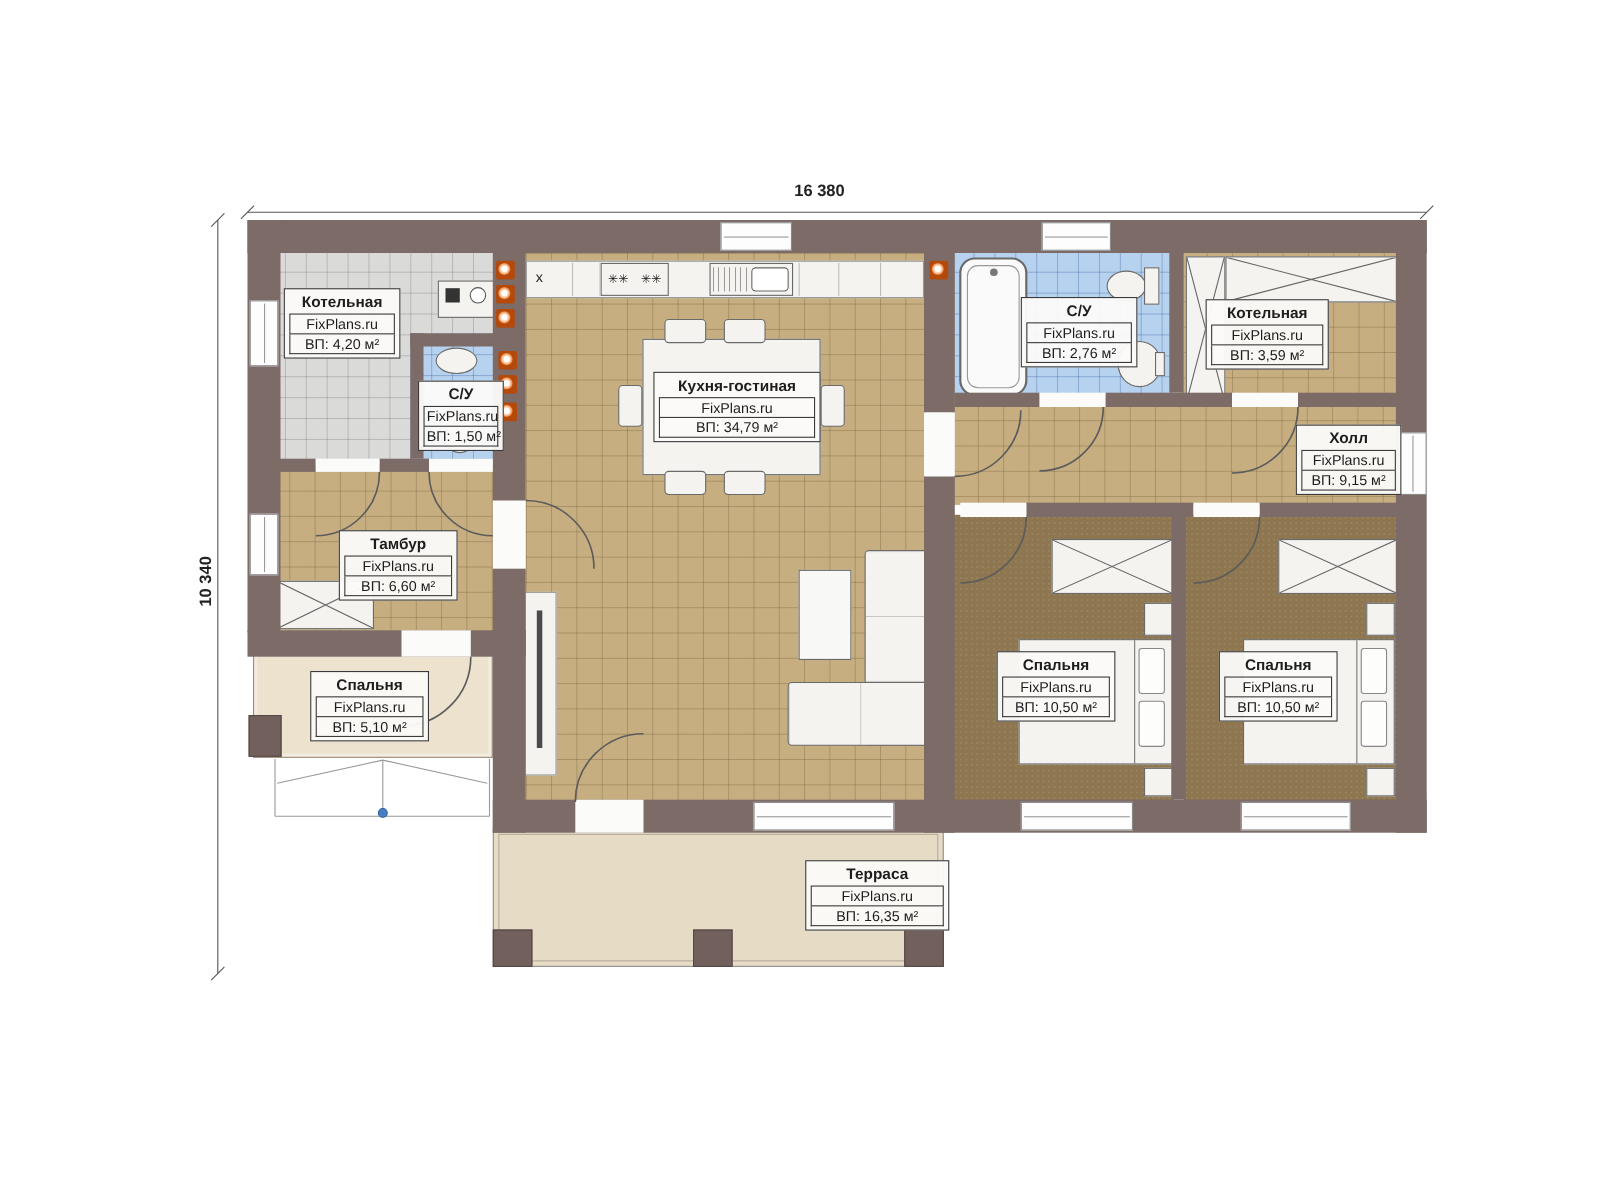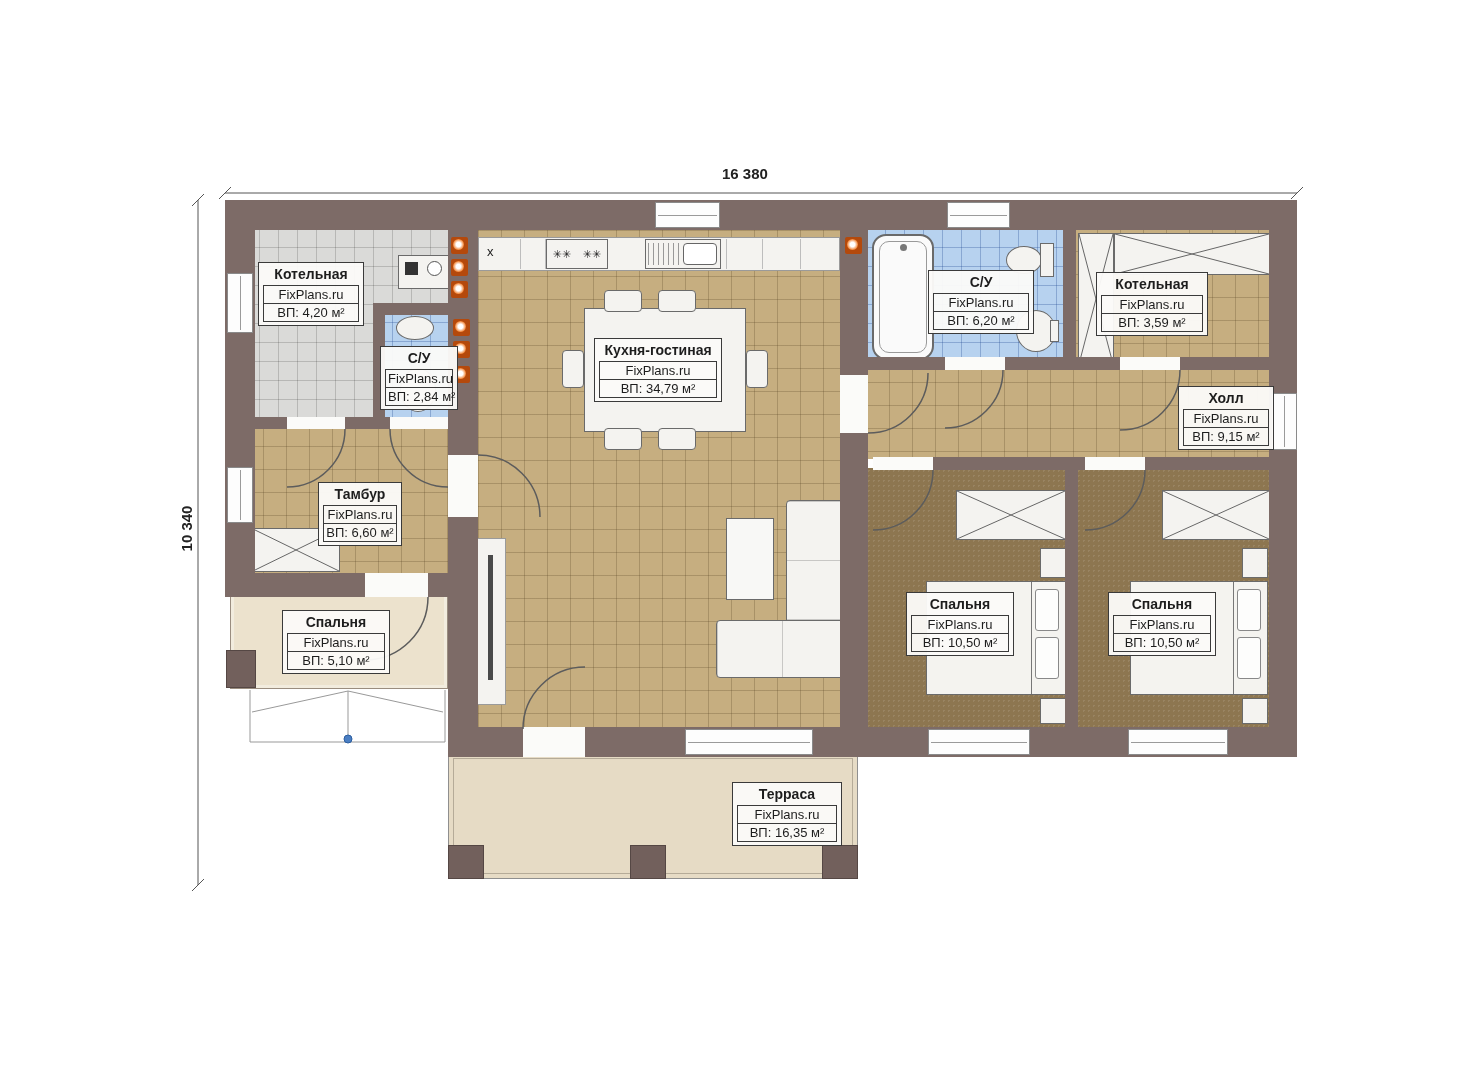--- a/index.html
+++ b/index.html
@@ -251,61 +251,61 @@
   <div class="dimtext" style="left:160px;top:520px;transform:rotate(-90deg)">10 340</div>
 
   <div class="rlabel" style="left:258px;top:262px;width:106px">
     <div class="rl-name">Котельная</div>
     <div class="rl-box">FixPlans.ru</div>
     <div class="rl-box">ВП: 4,20 м²</div>
   </div>
   <div class="rlabel" style="left:380px;top:346px;width:78px">
     <div class="rl-name">С/У</div>
     <div class="rl-box">FixPlans.ru</div>
-    <div class="rl-box">ВП: 2,84 м²</div>
-  </div>
-  <div class="rlabel" style="left:594px;top:338px;width:128px">
+    <div class="rl-box">ВП: 1,50 м²</div>
+  </div>
+  <div class="rlabel" style="left:594px;top:338px;width:152px">
     <div class="rl-name">Кухня-гостиная</div>
     <div class="rl-box">FixPlans.ru</div>
     <div class="rl-box">ВП: 34,79 м²</div>
   </div>
   <div class="rlabel" style="left:928px;top:270px;width:106px">
     <div class="rl-name">С/У</div>
     <div class="rl-box">FixPlans.ru</div>
-    <div class="rl-box">ВП: 6,20 м²</div>
+    <div class="rl-box">ВП: 2,76 м²</div>
   </div>
   <div class="rlabel" style="left:1096px;top:272px;width:112px">
     <div class="rl-name">Котельная</div>
     <div class="rl-box">FixPlans.ru</div>
     <div class="rl-box">ВП: 3,59 м²</div>
   </div>
   <div class="rlabel" style="left:1178px;top:386px;width:96px">
     <div class="rl-name">Холл</div>
     <div class="rl-box">FixPlans.ru</div>
     <div class="rl-box">ВП: 9,15 м²</div>
   </div>
-  <div class="rlabel" style="left:318px;top:482px;width:84px">
+  <div class="rlabel" style="left:308px;top:482px;width:108px">
     <div class="rl-name">Тамбур</div>
     <div class="rl-box">FixPlans.ru</div>
     <div class="rl-box">ВП: 6,60 м²</div>
   </div>
   <div class="rlabel" style="left:282px;top:610px;width:108px">
     <div class="rl-name">Спальня</div>
     <div class="rl-box">FixPlans.ru</div>
     <div class="rl-box">ВП: 5,10 м²</div>
   </div>
   <div class="rlabel" style="left:906px;top:592px;width:108px">
     <div class="rl-name">Спальня</div>
     <div class="rl-box">FixPlans.ru</div>
     <div class="rl-box">ВП: 10,50 м²</div>
   </div>
   <div class="rlabel" style="left:1108px;top:592px;width:108px">
     <div class="rl-name">Спальня</div>
     <div class="rl-box">FixPlans.ru</div>
     <div class="rl-box">ВП: 10,50 м²</div>
   </div>
-  <div class="rlabel" style="left:732px;top:782px;width:110px">
+  <div class="rlabel" style="left:732px;top:782px;width:131px">
     <div class="rl-name">Терраса</div>
     <div class="rl-box">FixPlans.ru</div>
     <div class="rl-box">ВП: 16,35 м²</div>
   </div>
 
 </div>
 
 </body></html>

